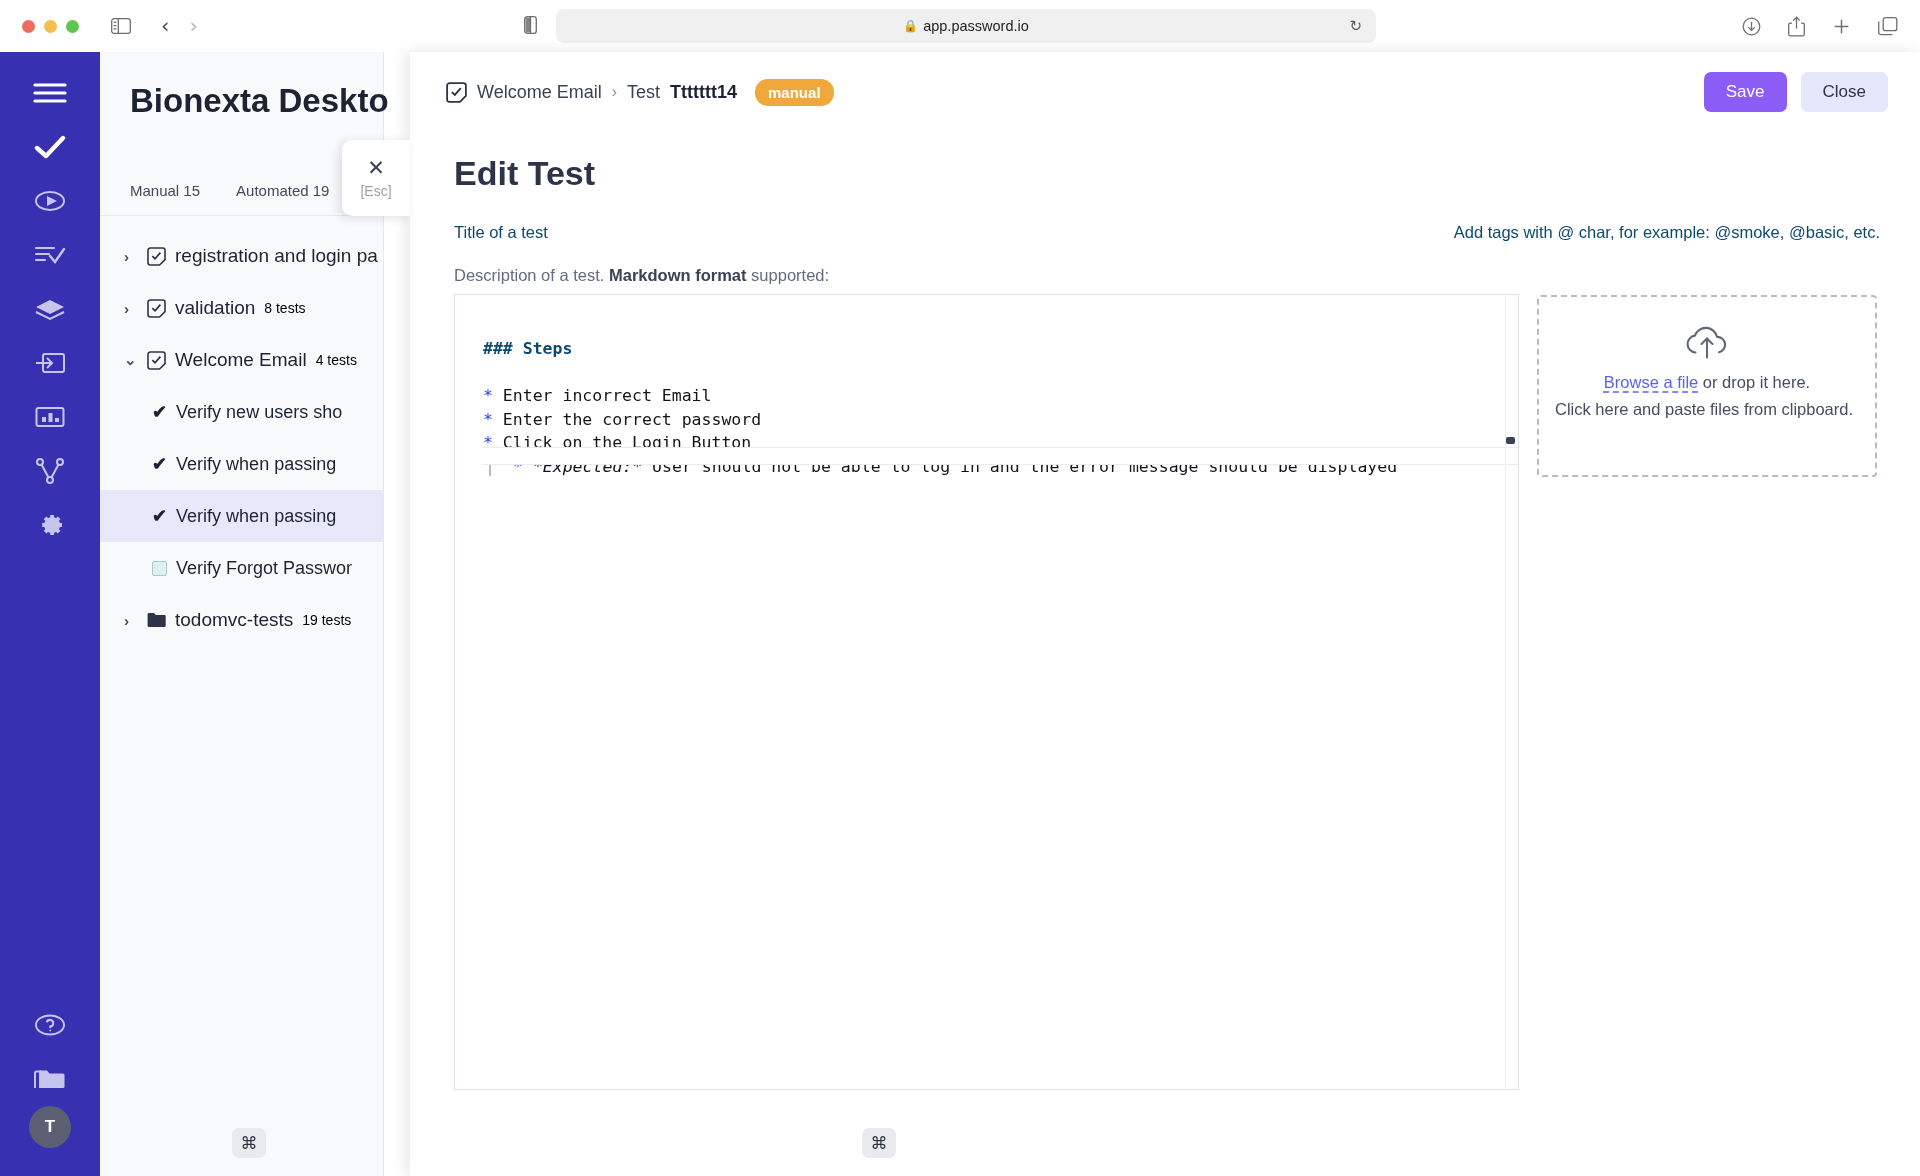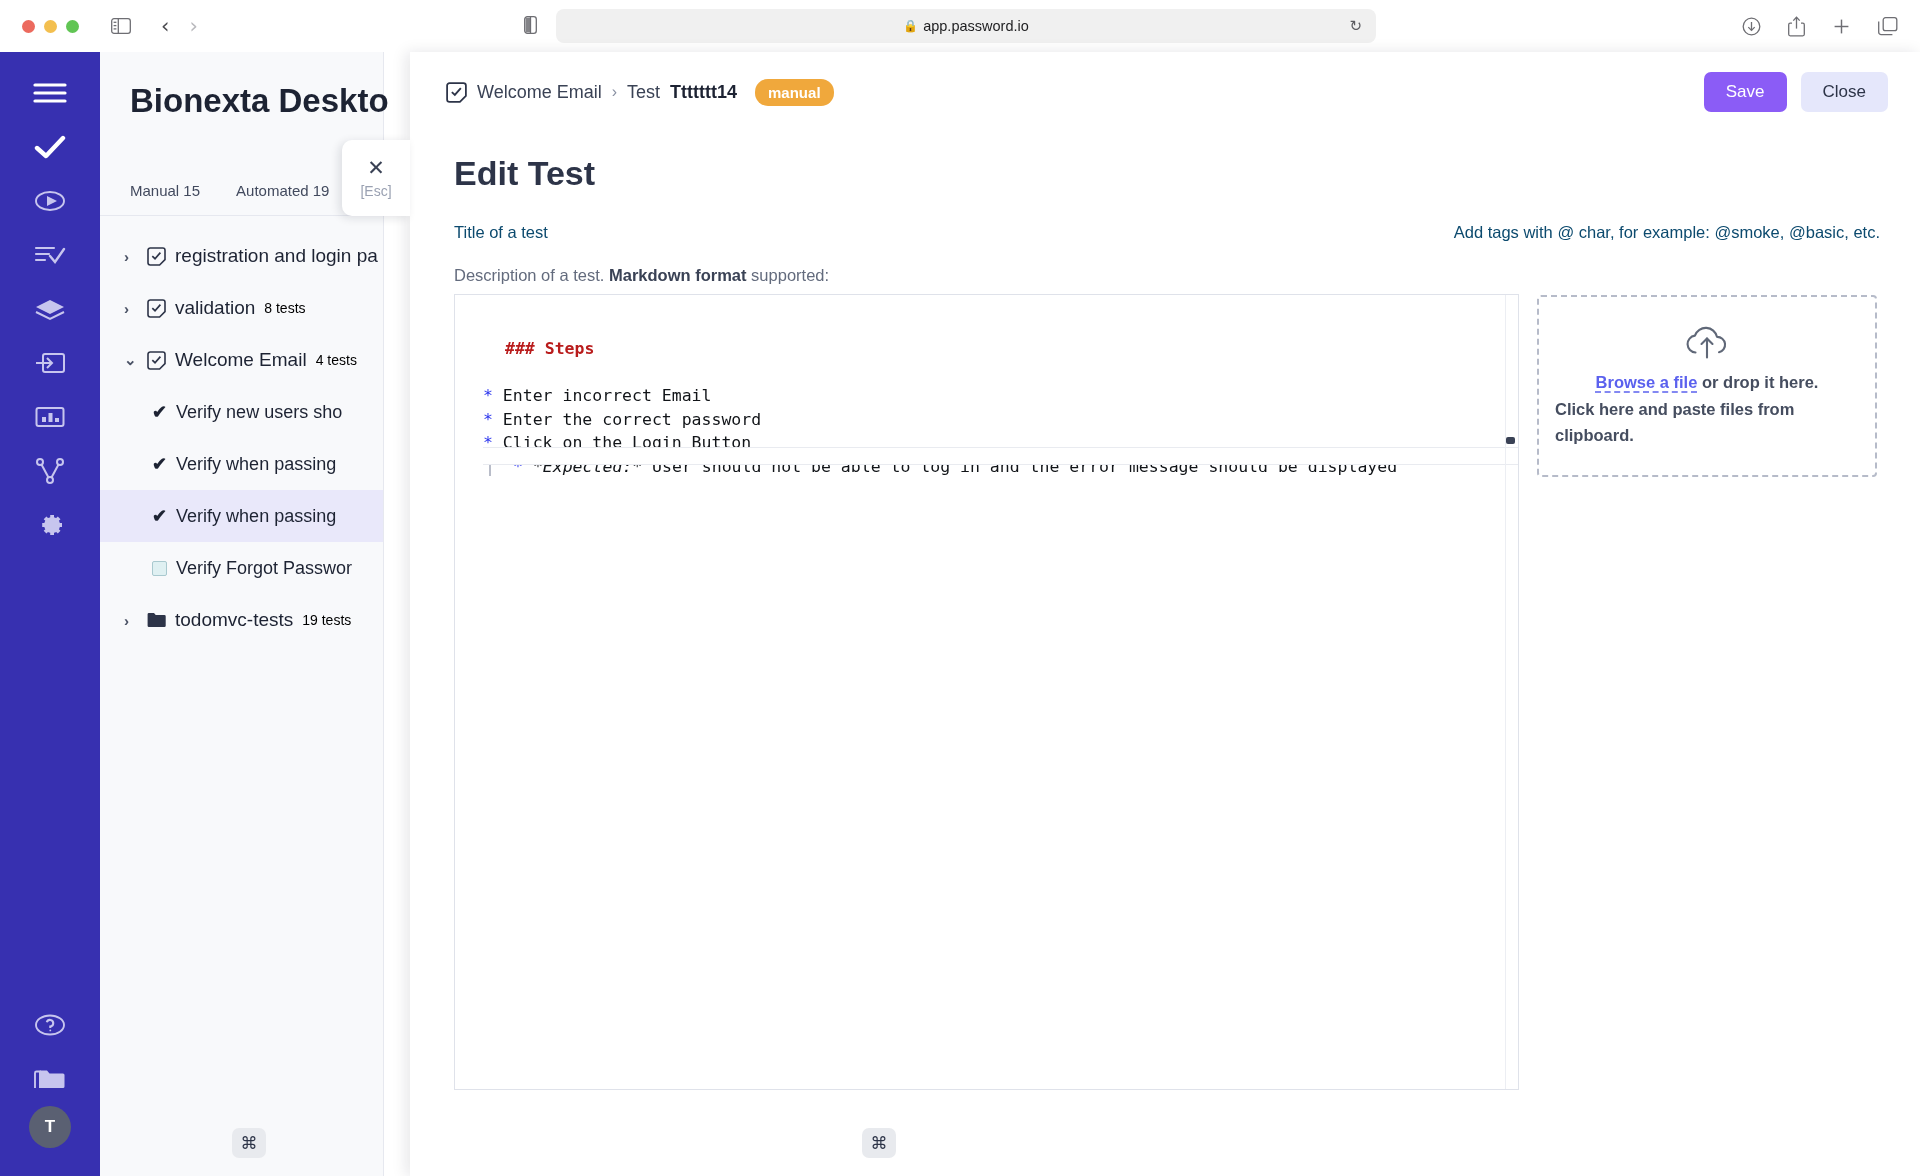--- a/index.html
+++ b/index.html
@@ -199,21 +199,21 @@
     background: #ffffff;
     position: relative;
     overflow: hidden;
   }
   .md {
     font-family: "DejaVu Sans Mono", monospace;
     font-size: 16.5px; line-height: 23.5px;
     color: #111418; white-space: pre;
     padding: 42px 0 0 28px;
   }
-  .md-head { color: #b91c1c; font-weight: 700; margin-left: 22px; }
+  .md-head { color: #0c4a6e; font-weight: 700; }
   .md-bullet { color: #2b35ee; }
   .md-italic { font-style: italic; font-weight: 400; }
   .md-indent-line {
     border-left: 2px solid #b9bdc9;
     margin-left: 6px; padding-left: 22px;
   }
   .editor-hscroll {
     position: absolute; left: 28px; right: 0; top: 152px;
     height: 18px; border-top: 1px solid #e9ebf0;
     border-bottom: 1px solid #e9ebf0; background: #ffffff;
@@ -224,21 +224,21 @@
   }
   .editor-vtrack {
     position: absolute; right: 0; top: 0; bottom: 0;
     width: 13px; border-left: 1px solid #eceef3;
   }
 
   .dropzone {
     width: 340px; height: 182px;
     border: 2px dashed #b6bbc9; border-radius: 4px;
     display: flex; flex-direction: column; align-items: center;
-    padding-top: 26px; margin-top: 1px; font-weight: bold;
+    padding-top: 26px; margin-top: 1px;
   }
   .dz-icon { color: #606878; margin-bottom: 6px; }
   .dz-line1 { font-size: 16.5px; color: #454d5f; }
   .dz-link {
     color: #5b61ee; text-decoration: underline;
     text-decoration-style: dashed; text-underline-offset: 4px;
   }
   .dz-line2 {
     font-size: 16.5px; color: #454d5f;
     align-self: flex-start; padding: 4px 0 0 16px; line-height: 26px;

